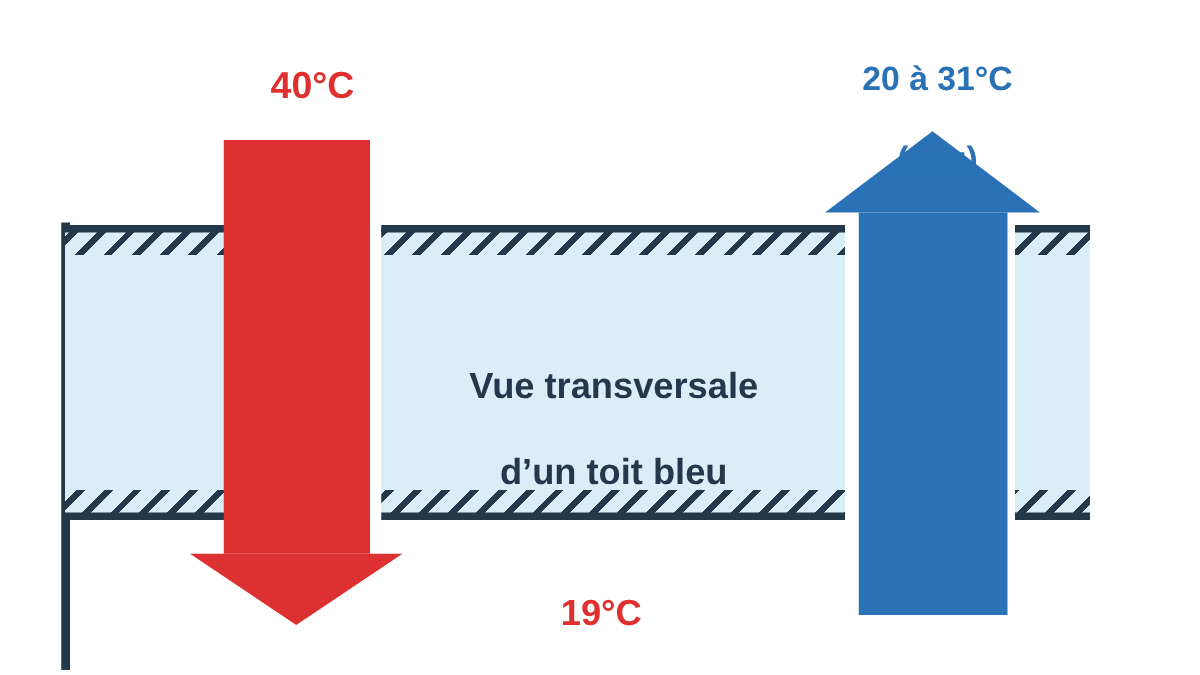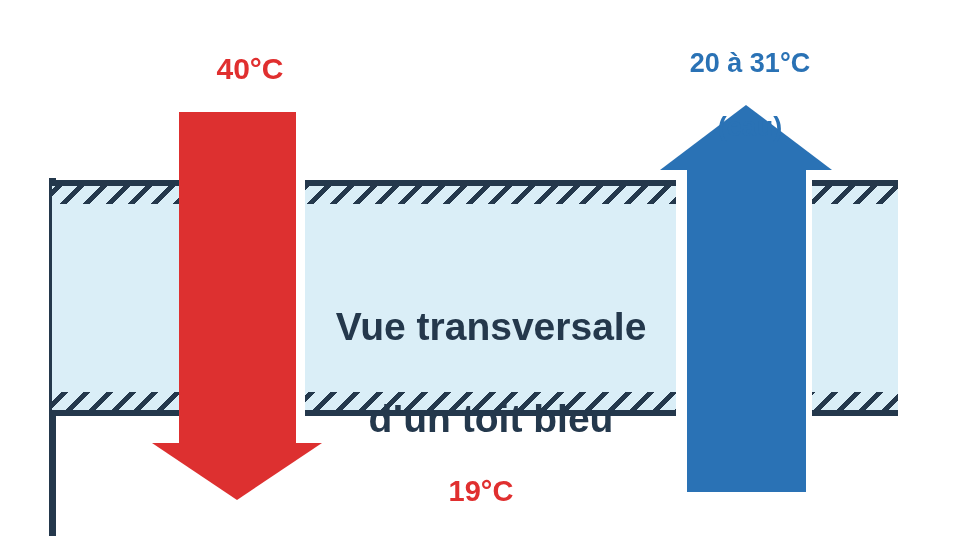--- a/index.html
+++ b/index.html
@@ -9,21 +9,20 @@
   }
   body {
     font-family: "Liberation Sans", sans-serif;
   }
   #stage {
     position: relative;
     width: 872px;
     height: 540px;
     background: #ffffff;
     overflow: hidden;
-    padding-left: 26px;
   }
 
   
   .panel {
     position: absolute;
     background: #daeef7;
     box-sizing: border-box;
   }
   .hatch-top, .hatch-bot {
     position: absolute;
@@ -85,21 +84,21 @@
     font-weight: bold;
     line-height: 1.18;
     white-space: pre-line;
   }
   .label-red   { color: #e02f2f; }
   .label-blue  { color: #2a72b5; }
   .label-dark  { color: #24384c; }
 
   .lbl-top-left   { left: 100px;  top: 16px;  width: 300px; font-size: 30px; }
   .lbl-top-right  { left: 632px;  top: 16px;  width: 236px; font-size: 27px; }
-  .lbl-center     { left: 320px;  top: 258px; width: 342px; font-size: 39px; }
+  .lbl-center     { left: 320px;  top: 258px; width: 342px; font-size: 29px; }
   .lbl-bottom     { left: 356px;  top: 440px; width: 250px; font-size: 29px; }
 </style>
 </head>
 <body>
 
 <div id="stage">
 
   <div class="post" style="left:49px; top:178px; height:358px;"></div>
 
   <div class="post" style="left:902px; top:178px; height:358px;"></div>

